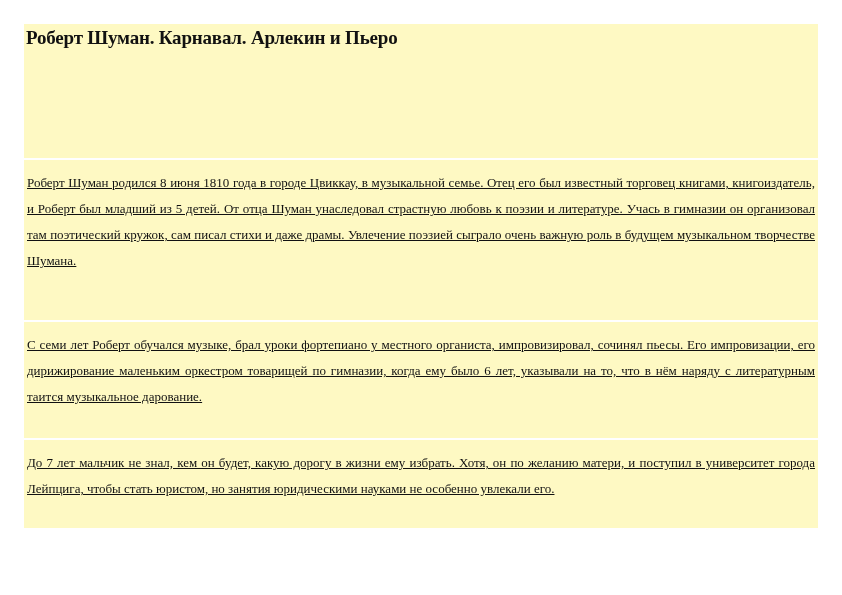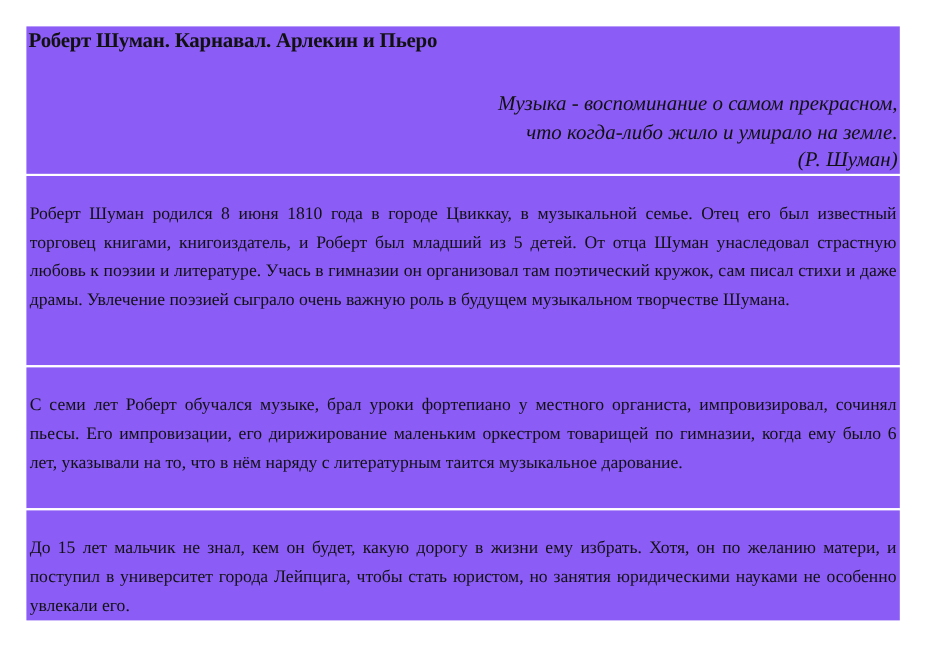--- a/index.html
+++ b/index.html
@@ -15,22 +15,22 @@
       font-family: "Liberation Serif", "DejaVu Serif", serif;
       color: #111111;
     }
     .slide {
       position: absolute;
       left: 24px;
       top: 24px;
       width: 794px;
     }
     .block {
-      background: #8b5cf6;
-      padding: 16px 2px 0 2px;
+      background: #fef9c3;
+      padding: 4px 2px 0 2px;
       box-sizing: border-box;
     }
     .header-block {
       height: 134px;
       position: relative;
     }
     .title {
       position: absolute;
       left: 2px;
       top: 2px;
@@ -46,48 +46,44 @@
       top: 58px;
       text-align: right;
       font-style: italic;
       font-size: 19px;
       line-height: 25.5px;
       margin: 0;
     }
     .quote div { white-space: nowrap; }
     .gap { height: 2px; background: #ffffff; }
     .para {
-      font-size: 16px;
+      font-size: 13px;
       line-height: 26px;
       text-align: justify;
       text-align-last: left;
       margin: 0;
       padding: 6px 1px 4px 1px;
+      text-decoration: underline;
     }
     .para.p1 { height: 156px; box-sizing: border-box; }
     .para.p2 { height: 112px; box-sizing: border-box; }
     .para.p3 { height: 84px; box-sizing: border-box; }
   </style>
 </head>
 <body>
 
 <div class="slide">
   <div class="block header-block">
     <h1 class="title">Роберт Шуман. Карнавал. Арлекин и Пьеро</h1>
-    <div class="quote">
-      <div>Музыка - воспоминание о самом прекрасном,</div>
-      <div>что когда-либо жило и умирало на земле.</div>
-      <div>(Р. Шуман)</div>
-    </div>
   </div>
   <div class="gap"></div>
   <div class="block">
     <p class="para p1">Роберт Шуман родился 8 июня 1810 года в городе Цвиккау, в музыкальной семье. Отец его был известный торговец книгами, книгоиздатель, и Роберт был младший из 5 детей. От отца Шуман унаследовал страстную любовь к поэзии и литературе. Учась в гимназии он организовал там поэтический кружок, сам писал стихи и даже драмы. Увлечение поэзией сыграло очень важную роль в будущем музыкальном творчестве Шумана.</p>
   </div>
   <div class="gap"></div>
   <div class="block">
     <p class="para p2">С семи лет Роберт обучался музыке, брал уроки фортепиано у местного органиста, импровизировал, сочинял пьесы. Его импровизации, его дирижирование маленьким оркестром товарищей по гимназии, когда ему было 6 лет, указывали на то, что в нём наряду с литературным таится музыкальное дарование.</p>
   </div>
   <div class="gap"></div>
   <div class="block">
-    <p class="para p3">До 15 лет мальчик не знал, кем он будет, какую дорогу в жизни ему избрать. Хотя, он по желанию матери, и поступил в университет города Лейпцига, чтобы стать юристом, но занятия юридическими науками не особенно увлекали его.</p>
+    <p class="para p3">До 7 лет мальчик не знал, кем он будет, какую дорогу в жизни ему избрать. Хотя, он по желанию матери, и поступил в университет города Лейпцига, чтобы стать юристом, но занятия юридическими науками не особенно увлекали его.</p>
   </div>
 </div>
 
 </body></html>

